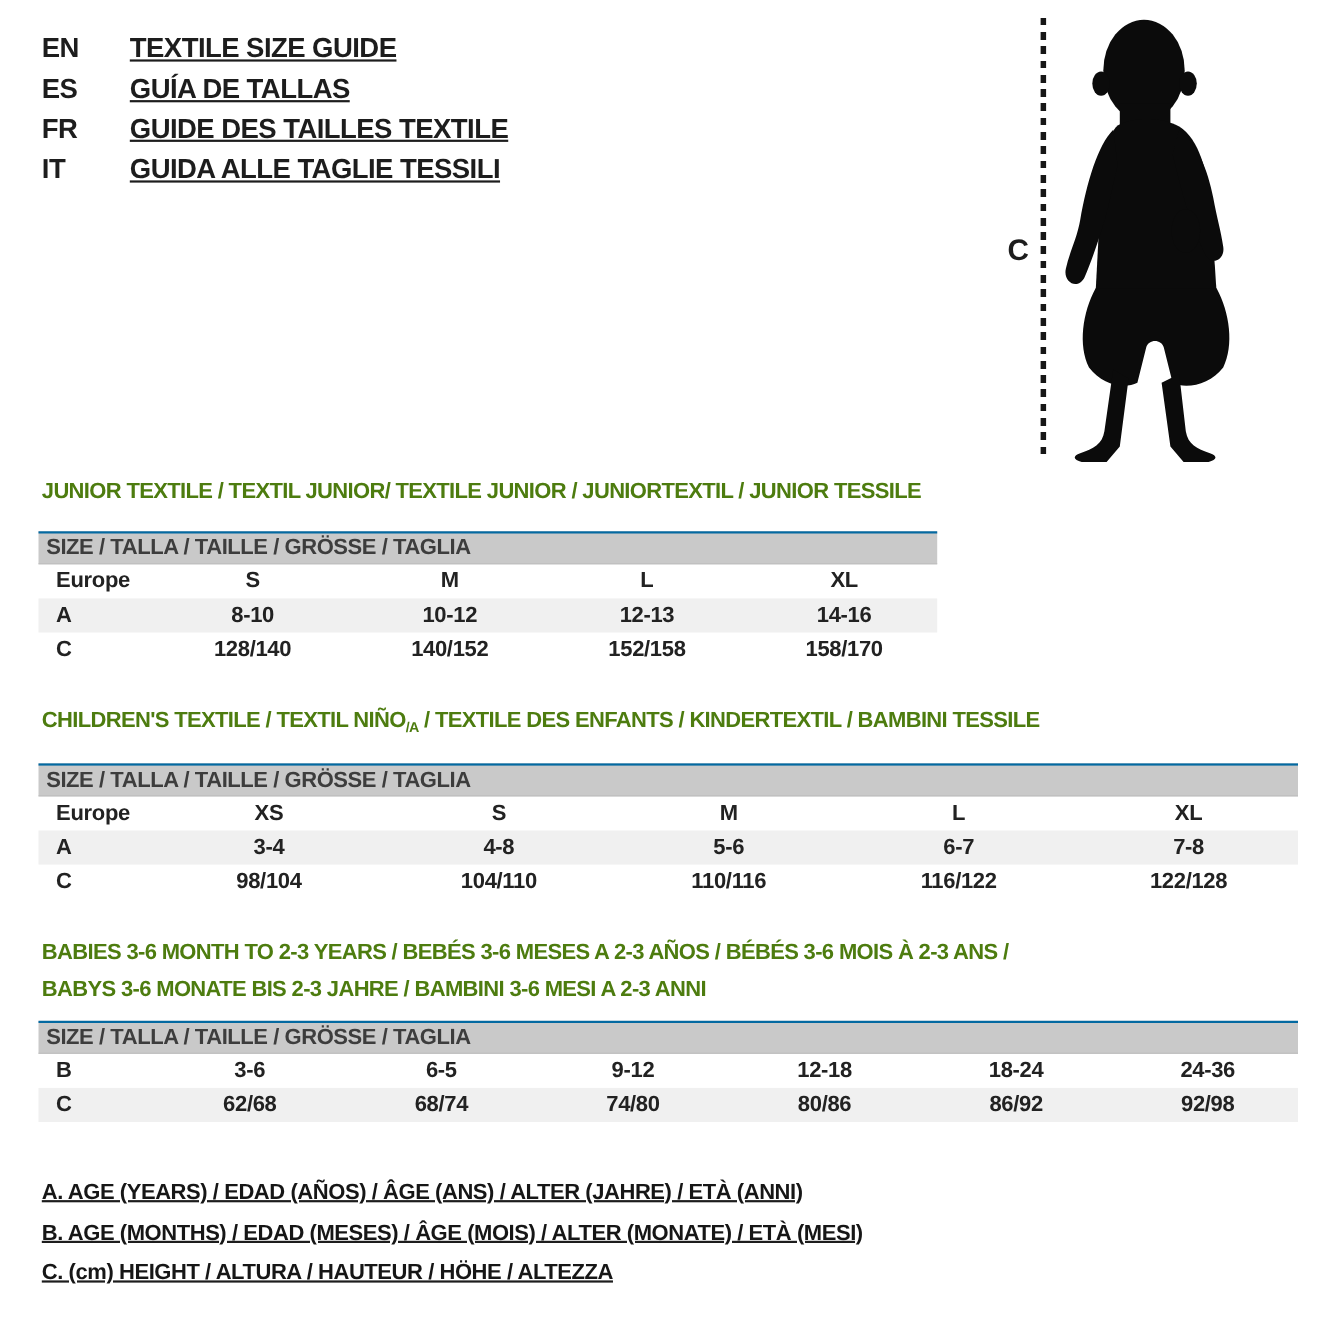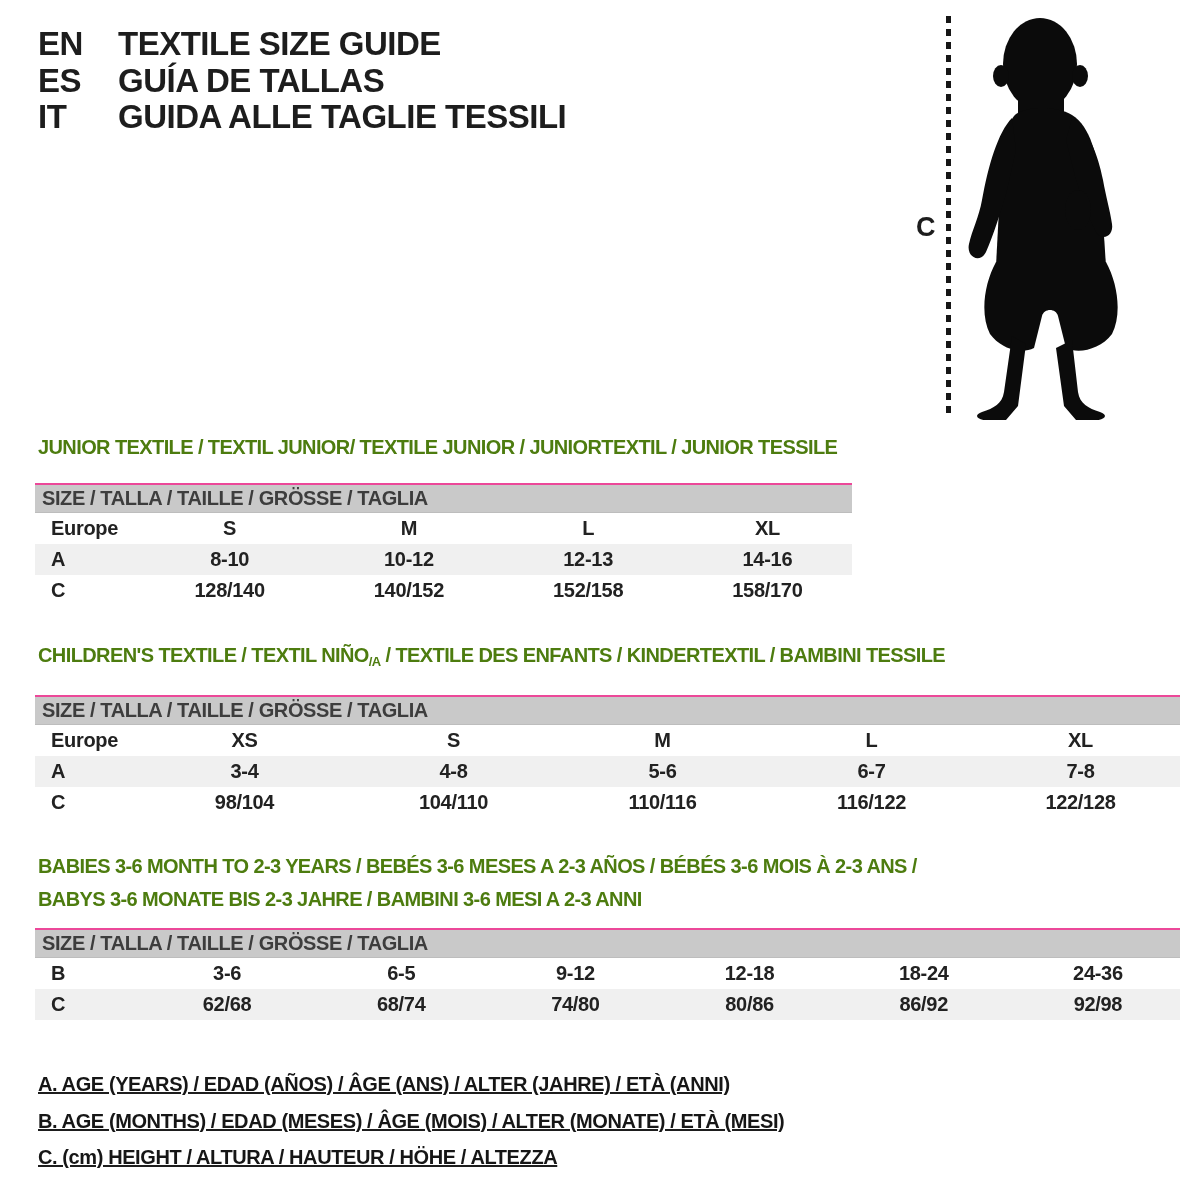--- a/index.html
+++ b/index.html
@@ -7,40 +7,40 @@
     width:1200px;height:1200px;position:relative;overflow:hidden;
     background:#ffffff;
     font-family:"Liberation Sans","DejaVu Sans",sans-serif;
     font-weight:bold;color:#1d1d1d;
     -webkit-font-smoothing:antialiased;
   }
   .abs{position:absolute;}
 
   
   .lang-list{left:38px;top:26px;}
-  .lang-row{line-height:36.6px;font-size:33px;letter-spacing:-0.5px;white-space:nowrap;}
+  .lang-row{line-height:36.6px;font-size:25px;letter-spacing:-0.5px;white-space:nowrap;text-decoration:underline;}
   .lang-code{display:inline-block;width:80px;}
 
   
   .dash-line{
     left:946px;top:16px;width:5px;height:402px;
     background:repeating-linear-gradient(to bottom,#161616 0px,#161616 7px,transparent 7px,transparent 13px);
   }
   .measure-c{left:916px;top:212px;font-size:27px;}
   .toddler{left:960px;top:14px;}
 
   
   .sec{left:35px;}
   .sec-title{margin:0 0 0 3px;font-size:20px;line-height:24px;letter-spacing:-0.6px;color:#4d7c0f;white-space:nowrap;}
   .sec-title .sub{font-size:13px;vertical-align:-4px;}
   .sec-title.two-line{line-height:33px;}
   .size-table{width:100%;}
   .band{
     box-sizing:border-box;height:30px;line-height:26px;
-    background:#c9c9c9;border-top:2px solid #ec4899;border-bottom:1px solid #bdbdbd;
+    background:#c9c9c9;border-top:2px solid #0369a1;border-bottom:1px solid #bdbdbd;
     padding-left:7px;font-size:20px;letter-spacing:-0.4px;color:#3d3d3d;white-space:nowrap;overflow:hidden;
   }
   .trow{display:grid;height:31px;line-height:31px;font-size:20px;letter-spacing:-0.3px;color:#222;}
   .trow.alt{background:#f0f0f0;}
   .g4{grid-template-columns:100px repeat(4,1fr);}
   .g5{grid-template-columns:100px repeat(5,1fr);}
   .g6{grid-template-columns:100px repeat(6,1fr);}
   .cell{text-align:center;white-space:nowrap;overflow:hidden;margin-left:10px;}
   .cell.lbl{text-align:left;padding-left:6px;}
 
@@ -57,20 +57,23 @@
 </style>
 </head>
 <body>
 
 <div class="abs lang-list">
   <div class="lang-row">
     <span class="lang-code">EN</span><span>TEXTILE SIZE GUIDE</span>
   </div>
   <div class="lang-row">
     <span class="lang-code">ES</span><span>GUÍA DE TALLAS</span>
+  </div>
+  <div class="lang-row">
+    <span class="lang-code">FR</span><span>GUIDE DES TAILLES TEXTILE</span>
   </div>
   <div class="lang-row">
     <span class="lang-code">IT</span><span>GUIDA ALLE TAGLIE TESSILI</span>
   </div>
 </div>
 
 <div class="abs dash-line"></div>
 <div class="abs measure-c">C</div>
 <svg class="abs toddler" width="182" height="406" viewBox="0 0 182 406">
   <g fill="#0b0b0b">

